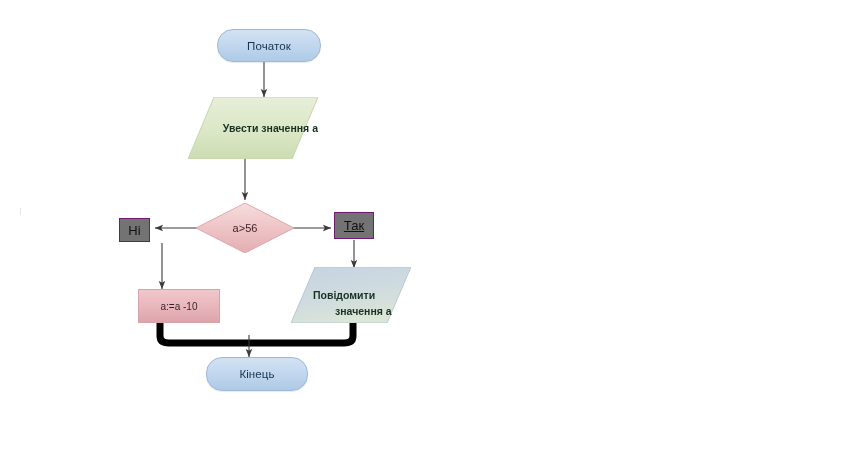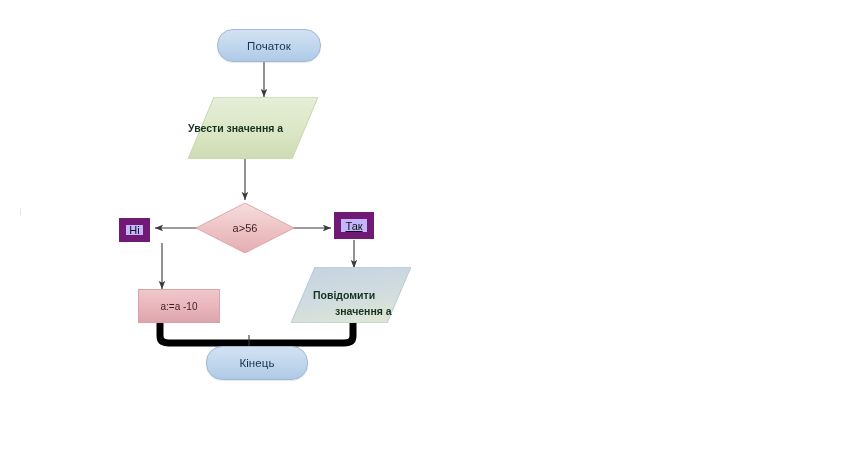--- a/index.html
+++ b/index.html
@@ -43,21 +43,21 @@
   }
   .io-shape {
     position: absolute;
     inset: 0;
   }
   .io-label {
     position: absolute;
     inset: 0;
     display: flex;
     flex-direction: column;
-    align-items: flex-start;
+    align-items: flex-end;
     justify-content: center;
     color: #16321f;
     font-size: 10.5px;
     font-weight: bold;
     pointer-events: none;
   }
   .io-label .ln {
     display: block;
     line-height: 1.55;
   }
@@ -75,24 +75,24 @@
   }
   
   .process {
     border: 1px solid #d8a3a8;
     background: linear-gradient(to bottom, #f0c7cb 0%, #e8b5bb 55%, #ddA4ac 100%);
     color: #3b1f22;
     font-size: 10px;
   }
   
   .labelbox {
-    border: 7px solid #701a75;
-    background: #c4b5fd;
+    border: 1px solid #701a75;
+    background: #737373;
     color: #111111;
-    font-size: 11px;
+    font-size: 13px;
   }
   
   svg.wires {
     position: absolute;
     left: 0;
     top: 0;
     width: 859px;
     height: 464px;
     overflow: visible;
   }
@@ -200,19 +200,19 @@
         </linearGradient>
       </defs>
       <polygon points="24,0 120,0 96,56 0,56" fill="url(#gOut)" stroke="#b9c8d4" stroke-width="1"></polygon>
     </svg>
     <div class="io-label" style="align-items:flex-start; padding-left:22px;">
       <span class="ln">Повідомити</span>
       <span class="ln" style="margin-left:22px;">значення  a</span>
     </div>
   </div>
 
-  <div class="node terminator" style="left:206px; top:346px; width:102px; height:34px;">
+  <div class="node terminator" style="left:206px; top:357px; width:102px; height:34px;">
     <span>Кінець</span>
   </div>
 
   <div class="speck" style="left:20px; top:208px; width:1px; height:7px; opacity:.55;"></div>
 
 </div>
 
 </body></html>

